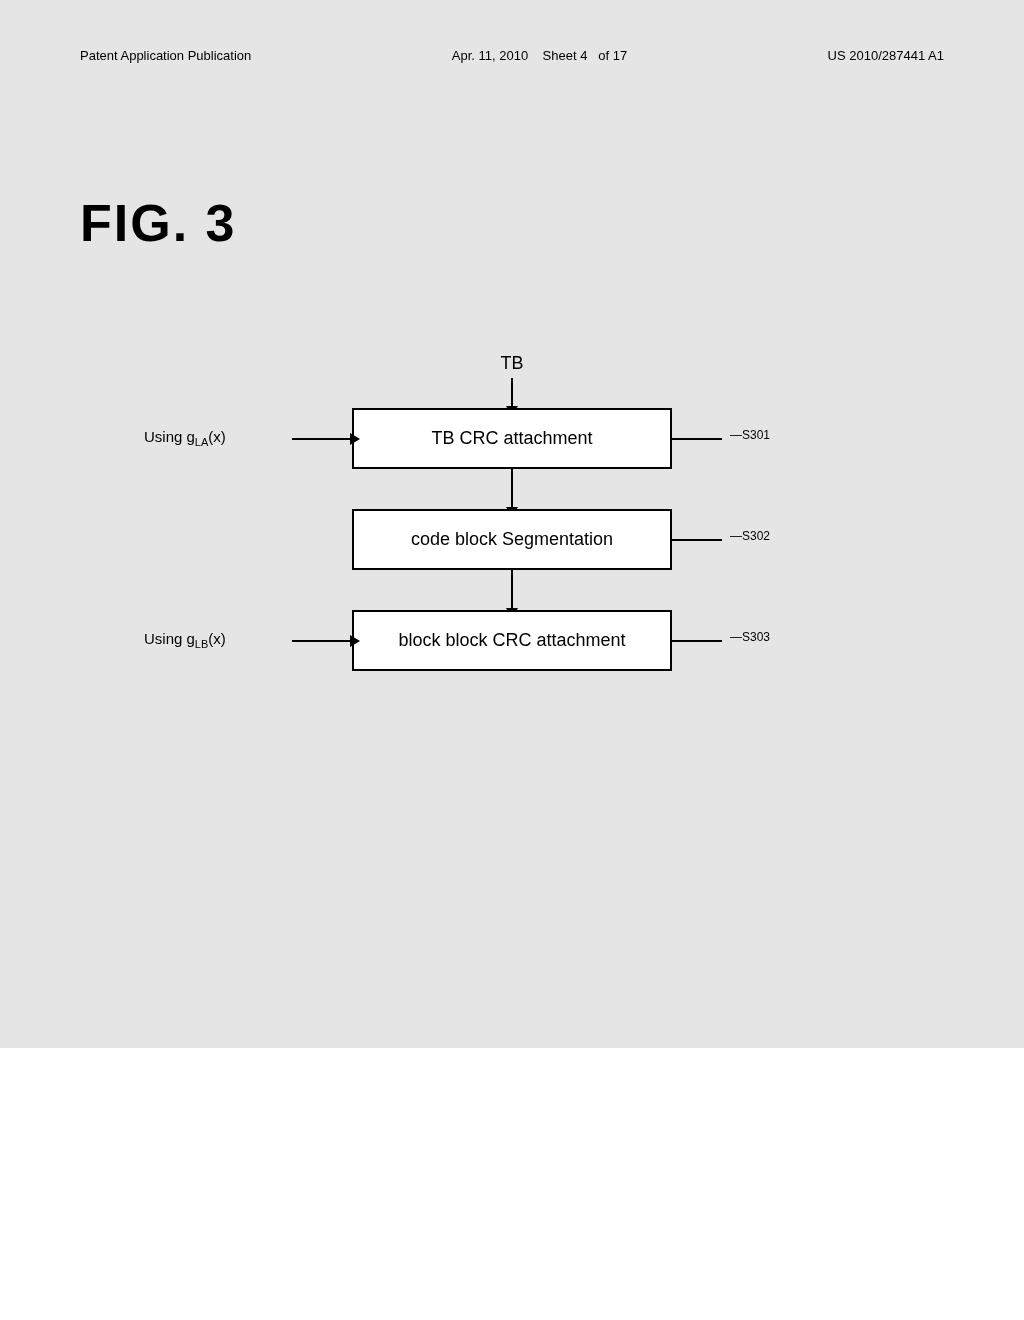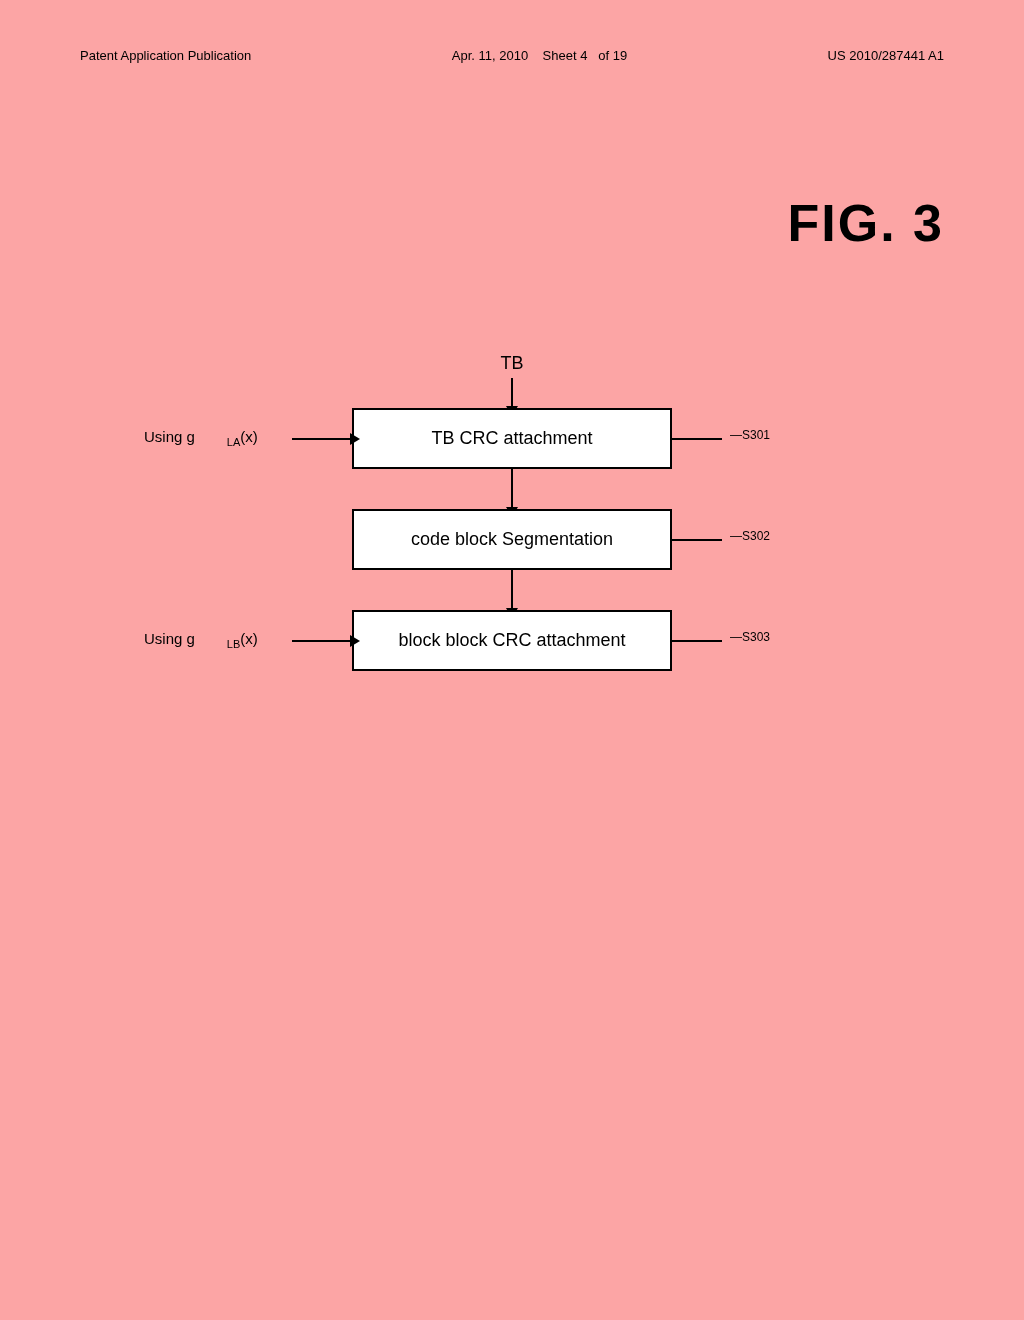--- a/index.html
+++ b/index.html
@@ -7,22 +7,22 @@
       background: #ffffff;
       font-family: 'Times New Roman', Times, serif;
       width: 1024px;
       height: 1320px;
       position: relative;
       overflow: hidden;
     }
 
     .page {
       width: 1024px;
-      height: 1320px;
-      background: #fca5a5;
+      height: 1048px;
+      background: #e5e5e5;
       position: relative;
       padding: 48px 80px 48px 80px;
     }
 
     .header {
       display: flex;
       justify-content: space-between;
       align-items: flex-start;
       font-size: 13px;
       font-family: Arial, sans-serif;
@@ -37,21 +37,21 @@
       font-size: 13px;
       text-align: center;
     }
 
     .header-right {
       font-size: 13px;
       text-align: center;
     }
 
     .fig-title {
-      text-align: right;
+      text-align: left;
       font-size: 52px;
       font-weight: bold;
       font-family: Arial, sans-serif;
       margin-top: 130px;
       margin-bottom: 100px;
       letter-spacing: 2px;
     }
 
     .diagram-area {
       display: flex;
@@ -175,21 +175,20 @@
       width: 0;
       height: 0;
       border-left: 6px solid transparent;
       border-right: 6px solid transparent;
       border-top: 10px solid #000;
     }
 
     
     sub {
       font-size: 11px;
-      padding-left: 32px;
     }
 
     .using-g-la {
       font-size: 15px;
       font-family: Arial, sans-serif;
     }
 
     .using-g-lb {
       font-size: 15px;
       font-family: Arial, sans-serif;
@@ -202,21 +201,21 @@
 
   <div class="header">
     <div class="header-left">
       <span>Patent Application Publication</span>
     </div>
     <div class="header-center">
       <span>Apr. 11, 2010</span>
       &nbsp;&nbsp;
       <span>Sheet 4</span>
       &nbsp;
-      <span>of 19</span>
+      <span>of 17</span>
     </div>
     <div class="header-right">
       <span>US 2010/287441 A1</span>
     </div>
   </div>
 
   <div class="fig-title">FIG. 3</div>
 
   <div class="diagram-area">
 

